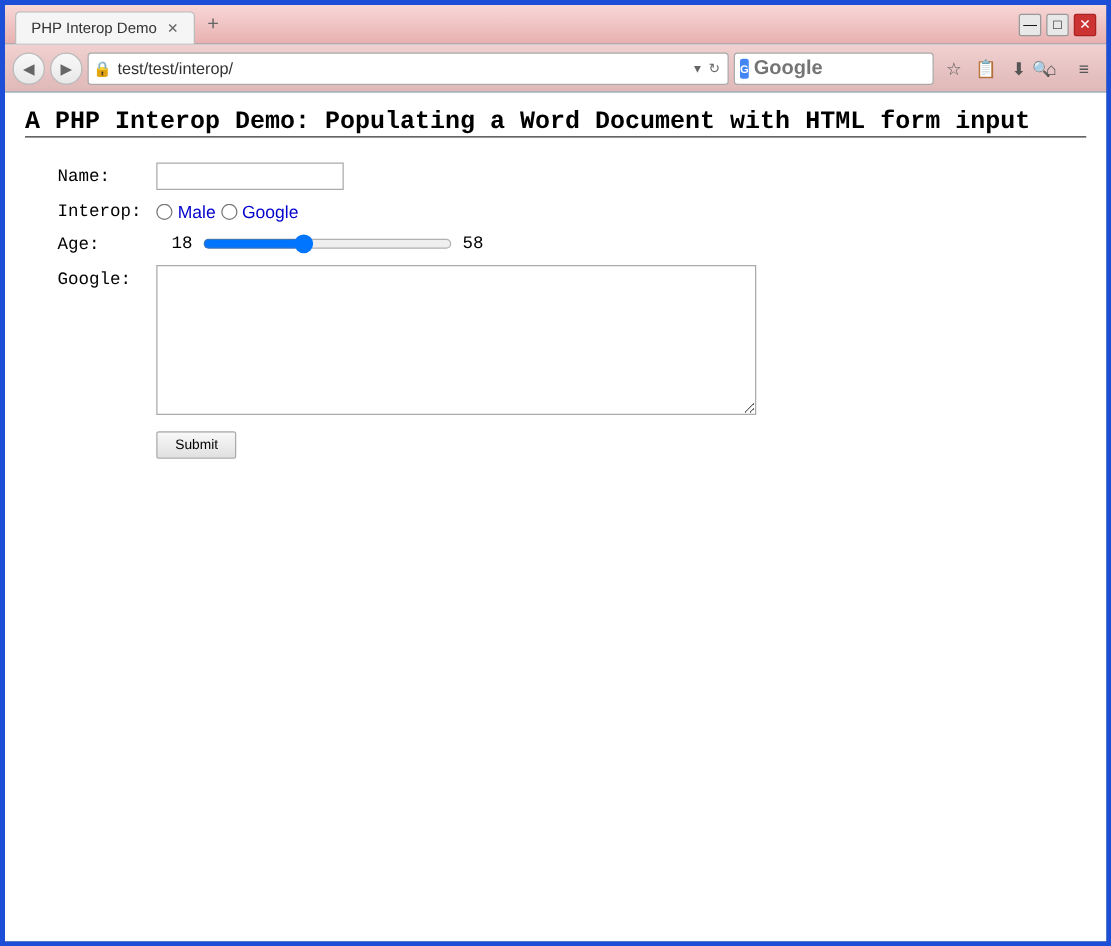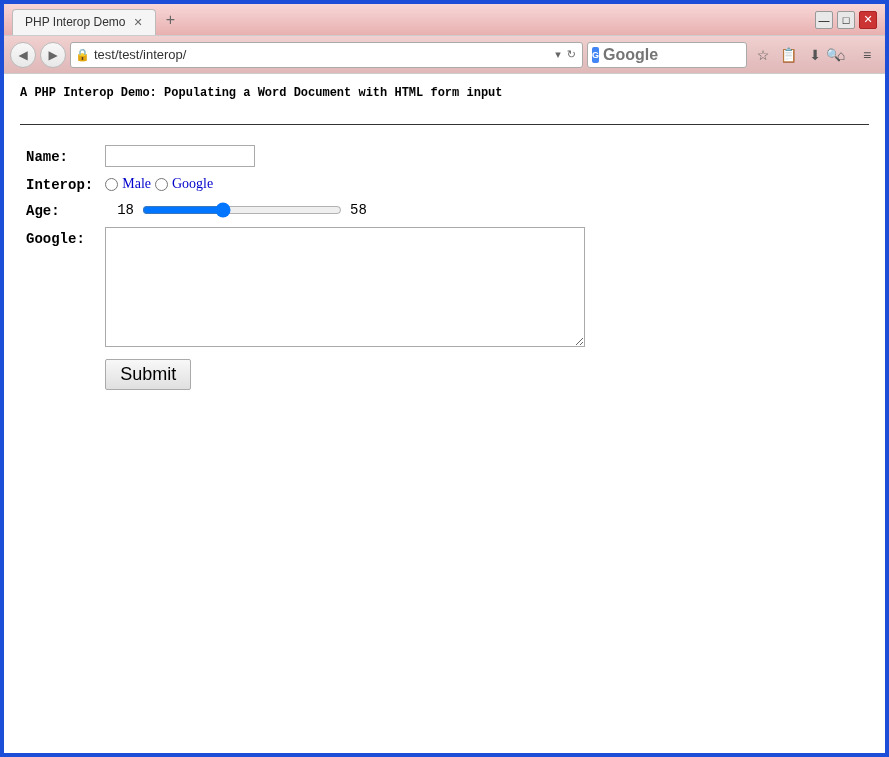--- a/index.html
+++ b/index.html
@@ -222,65 +222,66 @@
     
     .page-content {
       background: white;
       flex: 1;
       padding: 12px 16px;
       overflow-y: auto;
     }
 
     .page-heading {
       font-family: 'Courier New', Courier, monospace;
-      font-size: 12px;
+      font-size: 20px;
       font-weight: bold;
       color: #000;
-      margin-bottom: 24px;
+      margin-bottom: 0;
     }
 
     .page-divider {
       border: none;
       border-top: 1px solid #333;
       margin-bottom: 16px;
     }
 
     .form-table {
       border-collapse: collapse;
     }
 
     .form-table td {
       padding: 4px 6px;
       vertical-align: middle;
     }
 
     .form-label {
       font-family: 'Courier New', Courier, monospace;
       font-size: 14px;
-      font-weight: bold;
+      font-weight: normal;
       color: #000;
       white-space: nowrap;
+      margin-left: 20px;
     }
 
     .name-input {
       width: 150px;
       height: 22px;
       border: 1px solid #aaa;
       padding: 2px 4px;
       font-size: 13px;
     }
 
     .gender-container {
       display: flex;
       align-items: center;
       gap: 4px;
     }
 
     .gender-label {
-      font-family: Liberation Serif, serif;
+      font-family: Liberation Sans, sans-serif;
       font-size: 14px;
       color: #0000cc;
       cursor: pointer;
     }
 
     .age-container {
       display: flex;
       align-items: center;
       gap: 8px;
       margin-left: 12px;
@@ -310,21 +311,21 @@
       font-size: 13px;
       padding: 4px;
       resize: both;
     }
 
     .submit-btn {
       background: linear-gradient(to bottom, #f8f8f8, #e0e0e0);
       border: 1px solid #aaa;
       border-radius: 2px;
       padding: 4px 14px;
-      font-size: 18px;
+      font-size: 11px;
       cursor: pointer;
       font-family: Arial, sans-serif;
     }
 
     
     .age-row td:first-child {
       vertical-align: middle;
     }
 
     .message-row td:first-child {

